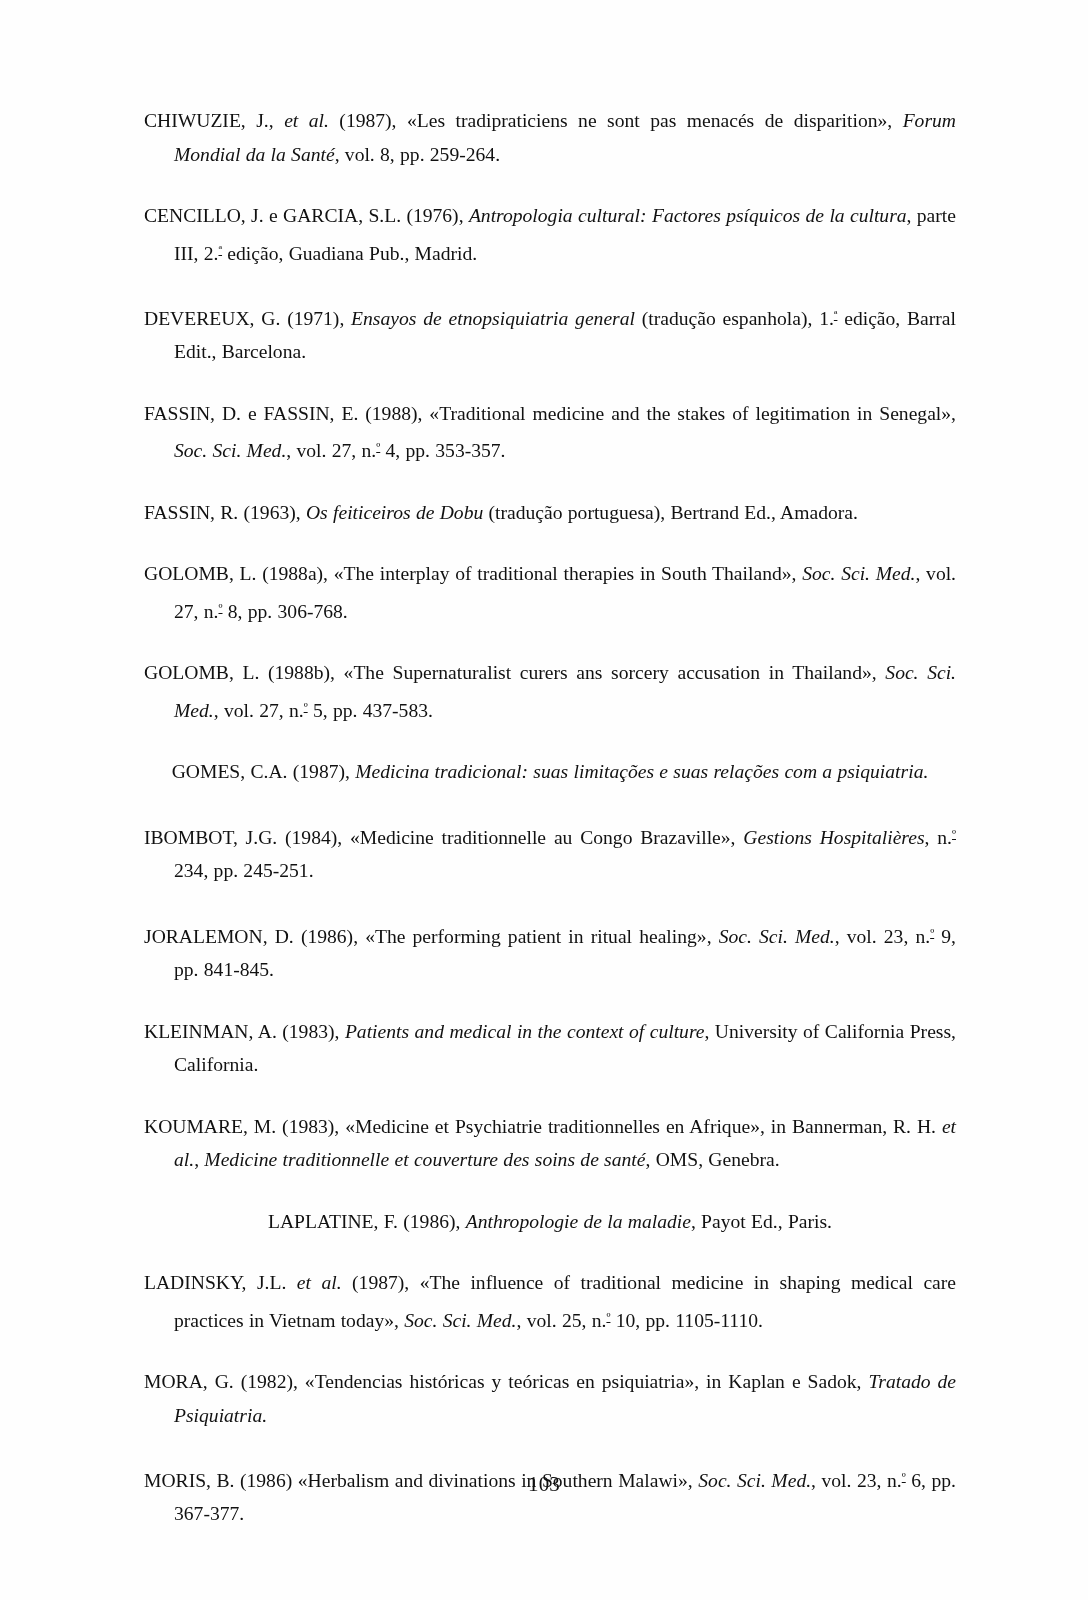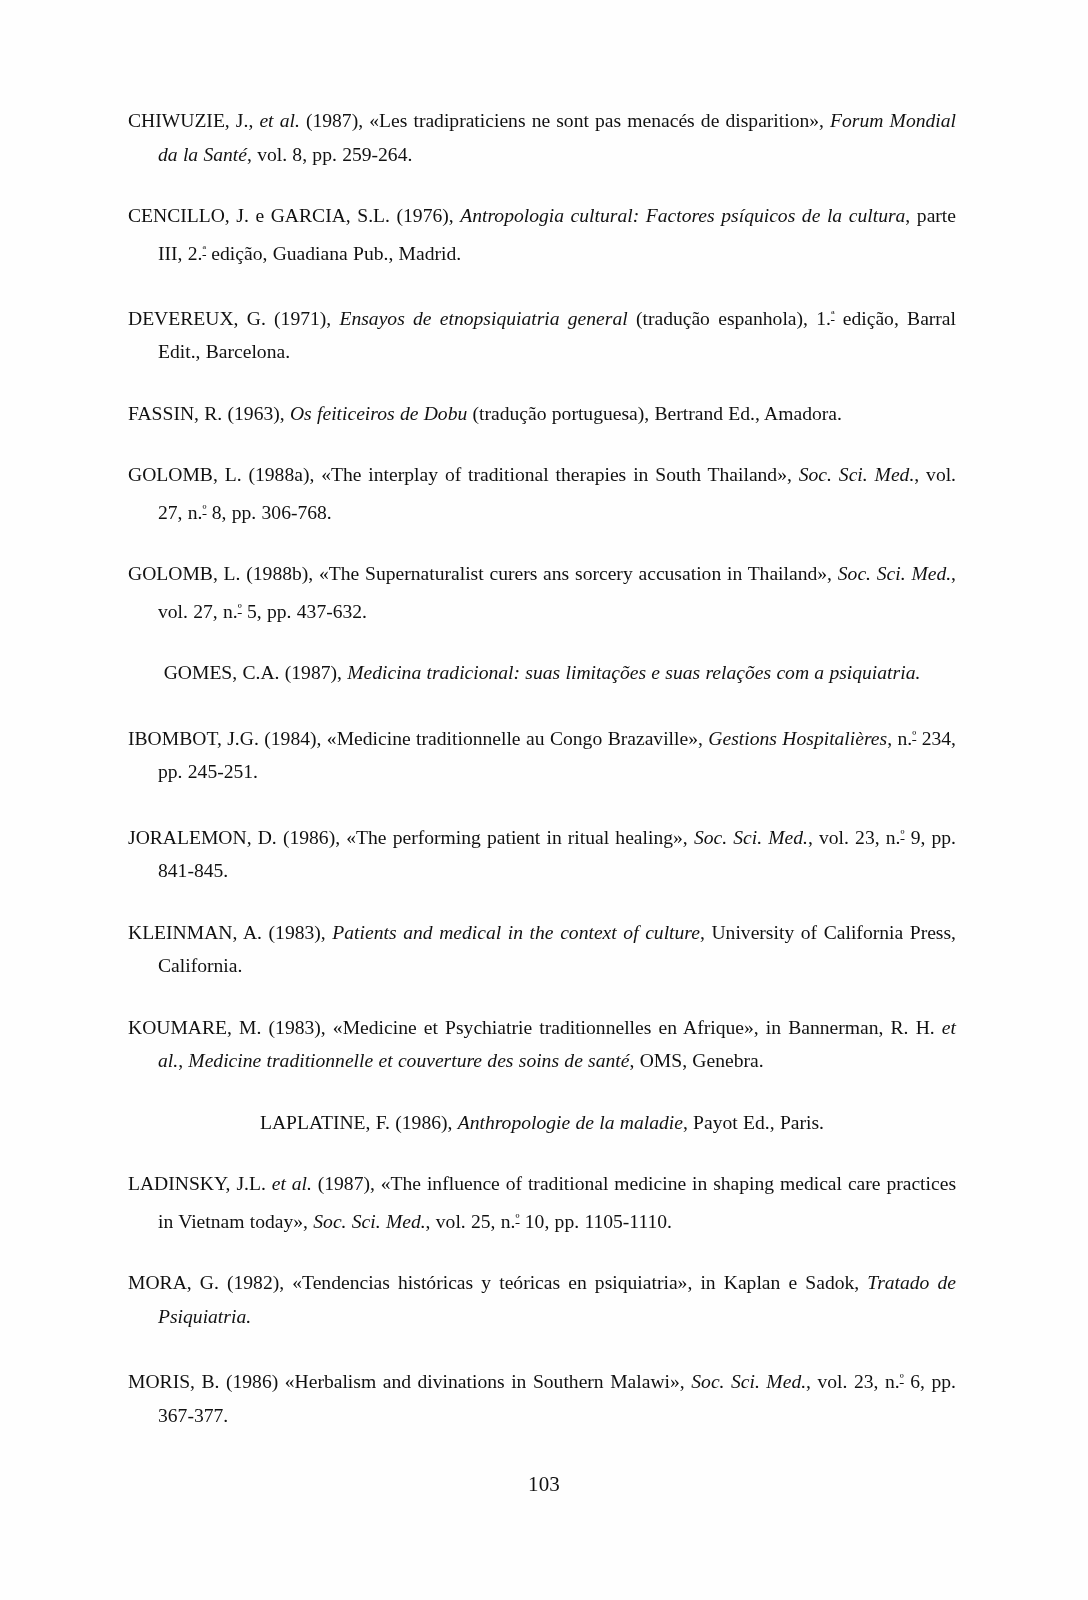--- a/index.html
+++ b/index.html
@@ -32,21 +32,21 @@
     width: 828px;
   }
 
   .reference {
     font-size: 19.6px;
     line-height: 33.5px;
     text-align: justify;
     text-justify: inter-word;
     padding-left: 30px;
     text-indent: -30px;
-    margin: 0 0 28px 0;
+    margin: 0 0 28px 16px;
     hyphens: none;
     word-spacing: 0.02em;
   }
 
   
   .reference.single-line {
     text-align: center;
   }
 
   
@@ -87,31 +87,34 @@
     </p>
 
     <p class="reference">
       <span>CENCILLO, J. e GARCIA, S.L.</span><span> (1976), </span><i>Antropologia cultural: Factores psíquicos de la cultura</i><span>, parte III, 2.</span><span class="ord">ª</span><span> edição, Guadiana Pub., Madrid.</span>
     </p>
 
     <p class="reference">
       <span>DEVEREUX, G.</span><span> (1971), </span><i>Ensayos de etnopsiquiatria general</i><span> (tradução espanhola), 1.</span><span class="ord">ª</span><span> edição, Barral Edit., Barcelona.</span>
     </p>
 
+    <p class="reference">
+      <span>FASSIN, D. e FASSIN, E.</span><span> (1988), </span><span>«Traditional medicine and the stakes of legitimation in Senegal», </span><i>Soc. Sci. Med.</i><span>, vol. 27, n.</span><span class="ord">º</span><span> 4, pp. 353-357.</span>
+    </p>
 
     <p class="reference">
       <span>FASSIN, R.</span><span> (1963), </span><i>Os feiticeiros de Dobu</i><span> (tradução portuguesa), Bertrand Ed., Amadora.</span>
     </p>
 
     <p class="reference">
       <span>GOLOMB, L.</span><span> (1988a), </span><span>«The interplay of traditional therapies in South Thailand», </span><i>Soc. Sci. Med.</i><span>, vol. 27, n.</span><span class="ord">º</span><span> 8, pp. 306-768.</span>
     </p>
 
     <p class="reference">
-      <span>GOLOMB, L.</span><span> (1988b), </span><span>«The Supernaturalist curers ans sorcery accusation in Thailand», </span><i>Soc. Sci. Med.</i><span>, vol. 27, n.</span><span class="ord">º</span><span> 5, pp. 437-632.</span>
+      <span>GOLOMB, L.</span><span> (1988b), </span><span>«The Supernaturalist curers ans sorcery accusation in Thailand», </span><i>Soc. Sci. Med.</i><span>, vol. 27, n.</span><span class="ord">º</span><span> 5, pp. 437-583.</span>
     </p>
 
     <p class="reference single-line">
       <span>GOMES, C.A.</span><span> (1987), </span><i>Medicina tradicional: suas limitações e suas relações com a psiquiatria.</i>
     </p>
 
     <p class="reference">
       <span>IBOMBOT, J.G.</span><span> (1984), </span><span>«Medicine traditionnelle au Congo Brazaville», </span><i>Gestions Hospitalières</i><span>, n.</span><span class="ord">º</span><span> 234, pp. 245-251.</span>
     </p>
 

